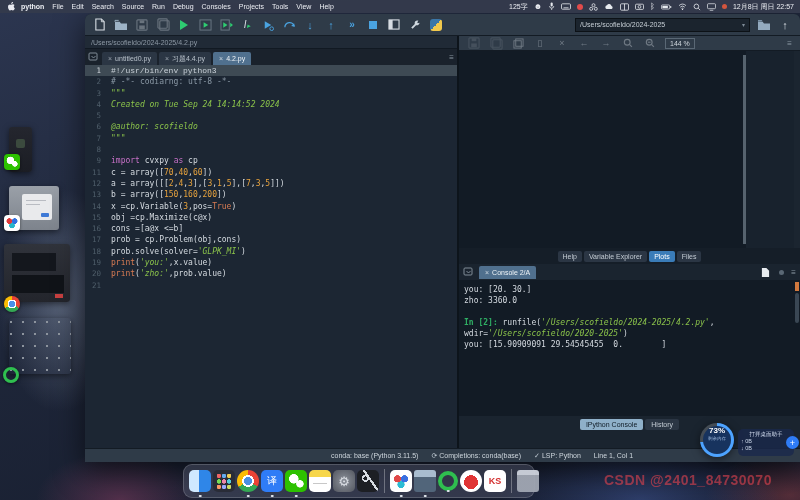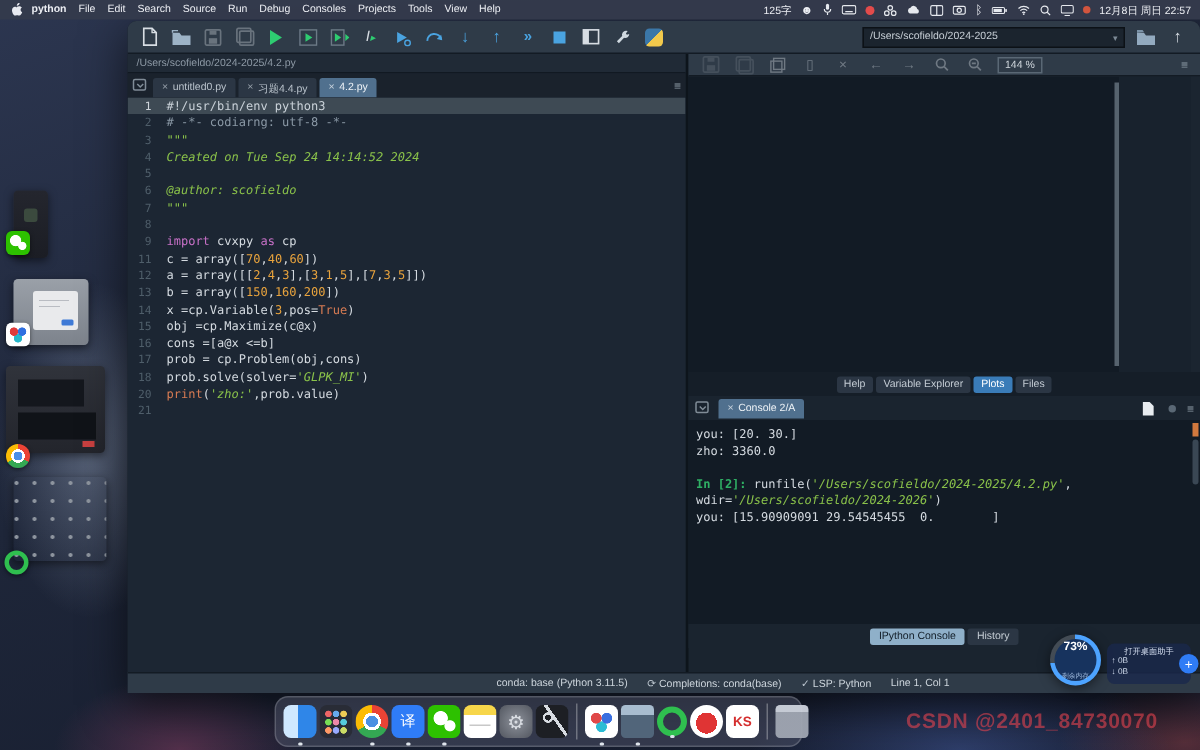--- a/index.html
+++ b/index.html
@@ -90,21 +90,21 @@
   .etab.active { background:#50708e; color:#eef3f7; }
   .etab .x { font-size:7px; opacity:.75; }
   .tab-menu { margin-left:auto; align-self:center; color:#8b98a4; font-size:8px; }
 
   .editor { flex:1; background:#1c2633; position:relative; overflow:hidden; font-size:8px; }
   .cl { display:flex; height:11.3px; line-height:11.3px; white-space:pre; }
   .cl .ln { width:22px; text-align:right; padding-right:6px; color:#4f5e6a; flex:none; font-size:7.5px; }
   .cl .ct { padding-left:4px; }
   .cl.hl { background:#3e4a54; }
   .cl.hl .ln { color:#d0d6dc; }
-  .sp { color:#d4dae0; } .sc { color:#8a98a5; } .cl.hl .sc { color:#c9d1d8; }
+  .sp { color:#d4dae0; } .sc { color:#8a98a5; } .cl.hl .sc { color:#c9d1d8;font-family:Liberation Mono, monospace; }
   .sd, .ss { color:#8ac24a; font-style:italic; }
   .sk { color:#c871c8; } .sn { color:#e8a33d; } .sb, .st { color:#d77b53; }
 
   
   .right-col { flex:1; display:flex; flex-direction:column; min-width:0; }
   .plots-toolbar { height:15px; background:#2f3b48; border-bottom:1px solid #131b24; display:flex; align-items:center; gap:8px; padding:0 8px; font-size:8px; flex:none; }
   .zoom-box { border:1px solid #5a6875; color:#d0d7dd; font-size:7px; padding:0 4px; height:11px; display:flex; align-items:center; }
   .plots-canvas { height:197px; background:#121b25; position:relative; flex:none; }
   .plots-divider { position:absolute; top:4px; bottom:4px; left:284px; width:3px; background:#56636e; }
   .plots-thumbs { position:absolute; top:0; bottom:0; left:287px; right:6px; background:#18222d; }
@@ -168,21 +168,21 @@
   .dk-clash { border-radius:50%; border:4px solid #2fbf4f; background:transparent; width:20px; height:20px; }
   .dk-apple-red { border-radius:50%; background:radial-gradient(circle at 50% 55%, #e03434 0 7px, #fff 7px); }
   .dk-ks { background:#fff; color:#d42e2e; font-weight:bold; font-size:9px; display:flex; align-items:center; justify-content:center; }
   .dk-ks::after { content:"KS"; }
   .dk-trash { border-radius:3px; background:linear-gradient(rgba(205,210,220,.95) 0 22%, rgba(160,166,178,.95) 22%); }
 
   
   .gauge { position:absolute; left:700px; top:423px; width:34px; height:34px; border-radius:50%; z-index:60;
     background:conic-gradient(#4da3ff 0 73%, rgba(255,255,255,.18) 0); display:flex; align-items:center; justify-content:center;
     box-shadow:0 2px 8px rgba(0,0,0,.5); }
-  .gauge .inner { width:28px; height:28px; border-radius:50%; background:#17335e; display:flex; flex-direction:column; align-items:center; justify-content:space-between; }
+  .gauge .inner { width:28px; height:28px; border-radius:50%; background:#17335e; display:flex; flex-direction:column; align-items:center; justify-content:flex-start; }
   .gauge .pct { font-size:8px; font-weight:bold; color:#fff; }
   .gauge .lbl { font-size:5px; color:#9db8dc; transform:scale(.9); }
   .assistant { position:absolute; left:738px; top:429px; width:56px; height:27px; background:rgba(25,40,75,.78);
     border-radius:5px; z-index:60; padding:2px 3px; }
   .assistant .ttl { font-size:5.5px; color:#d4def0; text-align:center; }
   .assistant .row { font-size:5.5px; color:#cdd8ea; line-height:7px; }
   .assistant .plus { position:absolute; right:-5px; top:7px; width:13px; height:13px; border-radius:50%; background:#2f7cf6;
     color:#fff; font-size:9px; display:flex; align-items:center; justify-content:center; }
 
   .watermark { position:absolute; left:604px; top:472px; font-size:14px; font-weight:bold;
@@ -446,20 +446,21 @@
           <div class="cl"><span class="ln mono">8</span><span class="ct"></span></div>
           <div class="cl"><span class="ln mono">9</span><span class="ct"><span class="sk">import</span><span class="sp"> cvxpy </span><span class="sk">as</span><span class="sp"> cp</span></span></div>
           <div class="cl"><span class="ln mono">11</span><span class="ct"><span class="sp">c = array([</span><span class="sn">70</span><span class="sp">,</span><span class="sn">40</span><span class="sp">,</span><span class="sn">60</span><span class="sp">])</span></span></div>
           <div class="cl"><span class="ln mono">12</span><span class="ct"><span class="sp">a = array([[</span><span class="sn">2</span><span class="sp">,</span><span class="sn">4</span><span class="sp">,</span><span class="sn">3</span><span class="sp">],[</span><span class="sn">3</span><span class="sp">,</span><span class="sn">1</span><span class="sp">,</span><span class="sn">5</span><span class="sp">],[</span><span class="sn">7</span><span class="sp">,</span><span class="sn">3</span><span class="sp">,</span><span class="sn">5</span><span class="sp">]])</span></span></div>
           <div class="cl"><span class="ln mono">13</span><span class="ct"><span class="sp">b = array([</span><span class="sn">150</span><span class="sp">,</span><span class="sn">160</span><span class="sp">,</span><span class="sn">200</span><span class="sp">])</span></span></div>
           <div class="cl"><span class="ln mono">14</span><span class="ct"><span class="sp">x =cp.Variable(</span><span class="sn">3</span><span class="sp">,pos=</span><span class="st">True</span><span class="sp">)</span></span></div>
           <div class="cl"><span class="ln mono">15</span><span class="ct"><span class="sp">obj =cp.Maximize(c@x)</span></span></div>
           <div class="cl"><span class="ln mono">16</span><span class="ct"><span class="sp">cons =[a@x &lt;=b]</span></span></div>
           <div class="cl"><span class="ln mono">17</span><span class="ct"><span class="sp">prob = cp.Problem(obj,cons)</span></span></div>
           <div class="cl"><span class="ln mono">18</span><span class="ct"><span class="sp">prob.solve(solver=</span><span class="ss">'GLPK_MI'</span><span class="sp">)</span></span></div>
+          <div class="cl"><span class="ln mono">19</span><span class="ct"><span class="sb">print</span><span class="sp">(</span><span class="ss">'you:'</span><span class="sp">,x.value)</span></span></div>
           <div class="cl"><span class="ln mono">20</span><span class="ct"><span class="sb">print</span><span class="sp">(</span><span class="ss">'zho:'</span><span class="sp">,prob.value)</span></span></div>
           <div class="cl"><span class="ln mono">21</span><span class="ct"></span></div>
         </div>
     </div>
 
     <div class="right-col">
       <div class="plots-toolbar">
         <span id="plots-toolbar-icons" style="display:flex;align-items:center;gap:8px">
             <span class="tbi dim">
               <svg width="12" height="12" viewBox="0 0 13 13" opacity=".35">
@@ -541,21 +542,21 @@
           <span class="dot8" style="width:5px;height:5px;background:#5a6875"></span>
           <span style="color:#8b98a4;font-size:8px">≡</span>
         </span>
       </div>
       <div class="console-body mono">
         <div id="console-lines">
             <div class="console-line"><span class="co">you: [20. 30.]</span></div>
             <div class="console-line"><span class="co">zho: 3360.0</span></div>
             <div class="console-line"></div>
             <div class="console-line"><span class="ci">In [2]:</span><span class="co"> runfile(</span><span class="ss">'/Users/scofieldo/2024-2025/4.2.py'</span><span class="co">,</span></div>
-            <div class="console-line"><span class="co">wdir=</span><span class="ss">'/Users/scofieldo/2024-2026'</span><span class="co">)</span></div>
+            <div class="console-line"><span class="co">wdir=</span><span class="ss">'/Users/scofieldo/2020-2025'</span><span class="co">)</span></div>
             <div class="console-line"><span class="co">you: [15.90909091 29.54545455  0.        ]</span></div>
             <div class="console-line"></div>
           </div>
         <div class="cmark"></div>
         <div class="cscroll" style="top:13px"></div>
       </div>
       <div class="console-tabs" id="console-tabs">
           <span class="ctab active">IPython Console</span>
           <span class="ctab">History</span>
         </div>

